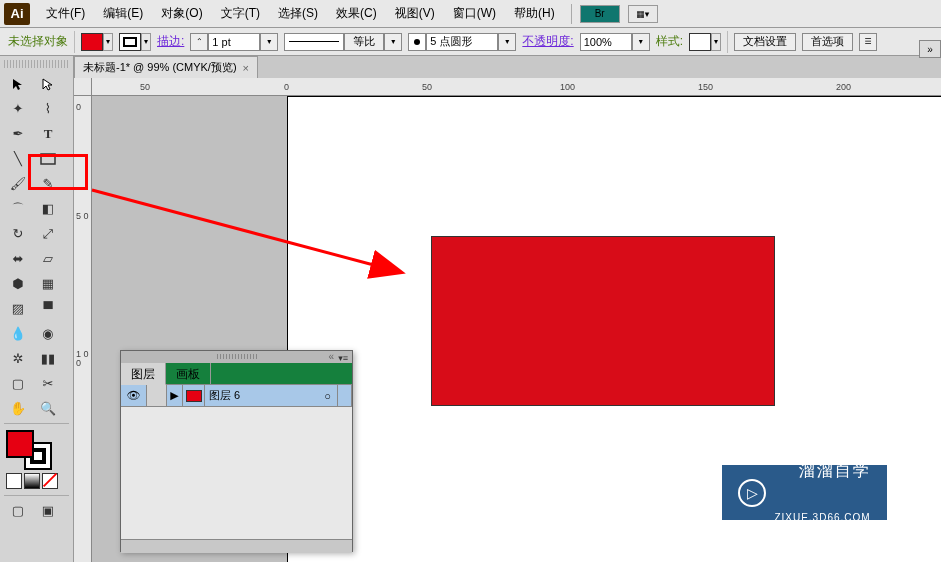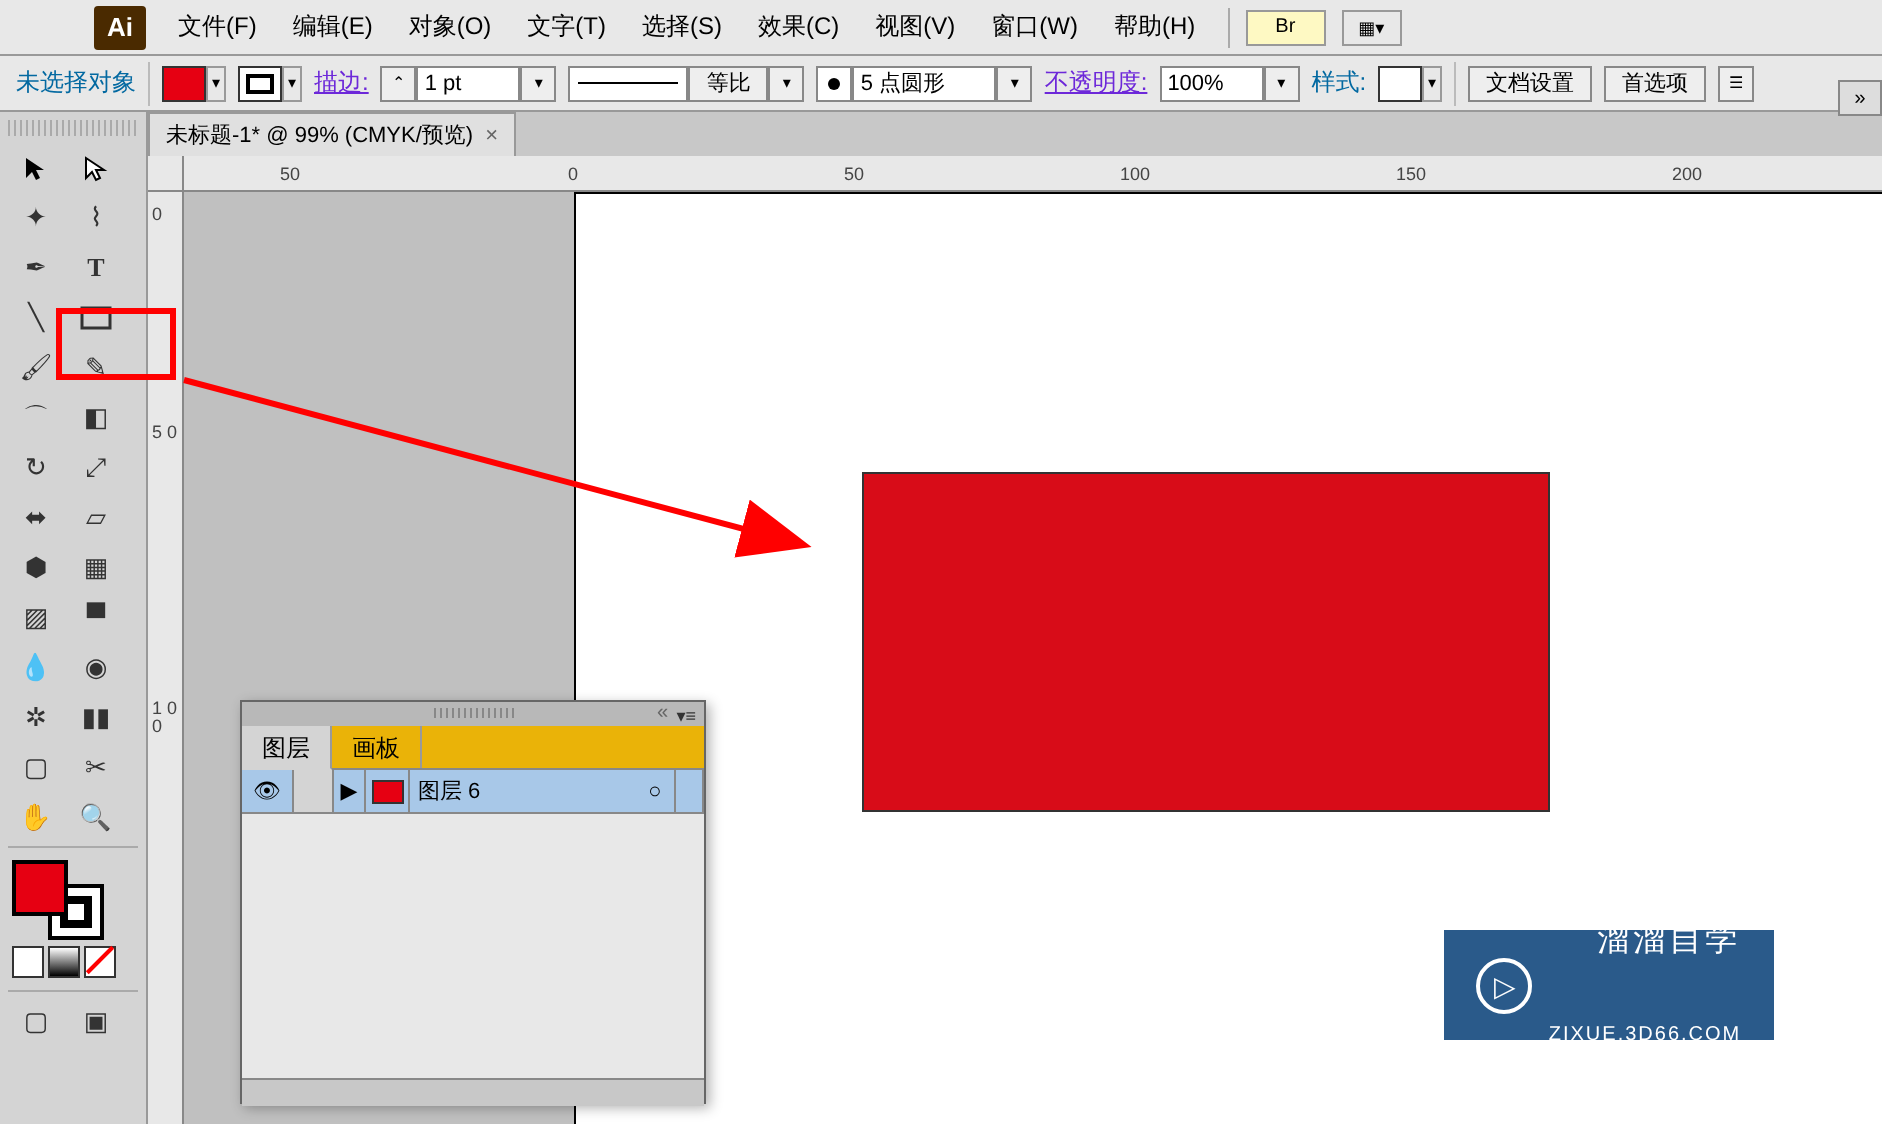--- a/index.html
+++ b/index.html
@@ -1,28 +1,28 @@
 <!DOCTYPE html>
 <html><head>
 <meta charset="utf-8">
 <style>
 * { margin: 0; padding: 0; box-sizing: border-box; font-family: "Microsoft YaHei", sans-serif; }
 body { background: #e8e8e8; width: 941px; height: 562px; overflow: hidden; position: relative; }
 
 
 .menubar { height: 28px; background: #e8e8e8; border-bottom: 1px solid #999; display: flex; align-items: center; padding: 0 4px; gap: 2px; font-size: 12px; }
-.app-logo { width: 26px; height: 22px; background: #4a2a00; color: #fff; display: flex; align-items: center; justify-content: center; font-weight: bold; font-size: 13px; border-radius: 2px; margin-right: 6px; margin-left: 43px; }
+.app-logo { width: 26px; height: 22px; background: #4a2a00; color: #fff; display: flex; align-items: center; justify-content: center; font-weight: bold; font-size: 13px; border-radius: 2px; margin-right: 6px; }
 .menu-item { padding: 4px 8px; cursor: pointer; }
 .menubar-divider { width: 1px; height: 20px; background: #aaa; margin: 0 6px; }
-.br-btn { width: 40px; height: 18px; background: #fef9c3; border: 1px solid #999; font-size: 10px; display: flex; align-items: center; justify-content: center; }
+.br-btn { width: 40px; height: 18px; background: #0f766e; border: 1px solid #999; font-size: 10px; display: flex; align-items: center; justify-content: center; }
 .layout-dd { width: 30px; height: 18px; border: 1px solid #999; background: #e8e8e8; display: flex; align-items: center; justify-content: center; font-size: 9px; margin-left: 6px; }
 
 
 .controlbar { height: 28px; background: #e8e8e8; border-bottom: 1px solid #999; display: flex; align-items: center; padding: 0 8px; gap: 6px; font-size: 12px; }
-.cb-text { color: #0369a1; }
+.cb-text { color: #4d7c0f; }
 .cb-sep { width: 1px; height: 22px; background: #bbb; }
 .swatch { width: 22px; height: 18px; border: 1px solid #333; position: relative; }
 .swatch-dd { width: 10px; height: 18px; border: 1px solid #999; background: #e8e8e8; font-size: 8px; display: flex; align-items: center; justify-content: center; }
 .stroke-swatch { width: 22px; height: 18px; border: 1px solid #333; background: #fff; position: relative; }
 .stroke-swatch::after { content: ''; position: absolute; left: 3px; top: 3px; right: 3px; bottom: 3px; border: 2px solid #000; }
 .cb-label { color: #6d28d9; text-decoration: underline; font-size: 12px; }
 .cb-input { width: 52px; height: 18px; border: 1px solid #888; background: #fff; font-size: 11px; padding: 0 3px; }
 .cb-input-wide { width: 72px; }
 .cb-btn { height: 18px; border: 1px solid #888; background: #eee; font-size: 11px; padding: 0 8px; display: flex; align-items: center; }
 .cb-line-preview { width: 60px; height: 18px; border: 1px solid #888; background: #fff; display: flex; align-items: center; justify-content: center; }
@@ -76,21 +76,21 @@
 
 
 .arrow-svg { position: absolute; left: 0; top: 0; pointer-events: none; z-index: 15; }
 
 
 .layers-panel { position: absolute; left: 120px; top: 350px; width: 233px; height: 202px; background: #d4d4d4; border: 1px solid #666; box-shadow: 2px 2px 6px rgba(0,0,0,.3); z-index: 10; }
 .panel-head { height: 12px; background: #b8b8b8; position: relative; }
 .panel-head-grip { position: absolute; left: 50%; top: 3px; transform: translateX(-50%); width: 40px; height: 5px; background: repeating-linear-gradient(90deg,#888 0,#888 1px,transparent 1px,transparent 3px); }
 .panel-menu-btn { position: absolute; right: 4px; top: 2px; font-size: 9px; color: #333; cursor: pointer; }
 .panel-close { position: absolute; right: 18px; top: 0; font-size: 10px; color: #666; cursor: pointer; }
-.panel-tabs { display: flex; height: 22px; border-bottom: 1px solid #888; background: #eab308; }
+.panel-tabs { display: flex; height: 22px; border-bottom: 1px solid #888; background: #15803d; }
 .panel-tab { padding: 3px 10px; font-size: 12px; cursor: pointer; border-right: 1px solid #999; }
 .panel-tab.active { background: #d4d4d4; border-bottom: 1px solid #d4d4d4; margin-bottom: -1px; }
 .layer-row { height: 22px; display: flex; align-items: center; background: #a8c8e8; border-bottom: 1px solid #888; font-size: 11px; }
 .layer-cell { border-right: 1px solid #888; height: 100%; display: flex; align-items: center; justify-content: center; }
 .eye-cell { width: 26px; }
 .lock-cell { width: 20px; background: #d4d4d4; }
 .expand-cell { width: 16px; }
 .thumb-cell { width: 22px; }
 .layer-thumb { width: 16px; height: 12px; background: #e60012; border: 1px solid #333; }
 .layer-name { flex: 1; padding-left: 4px; }

